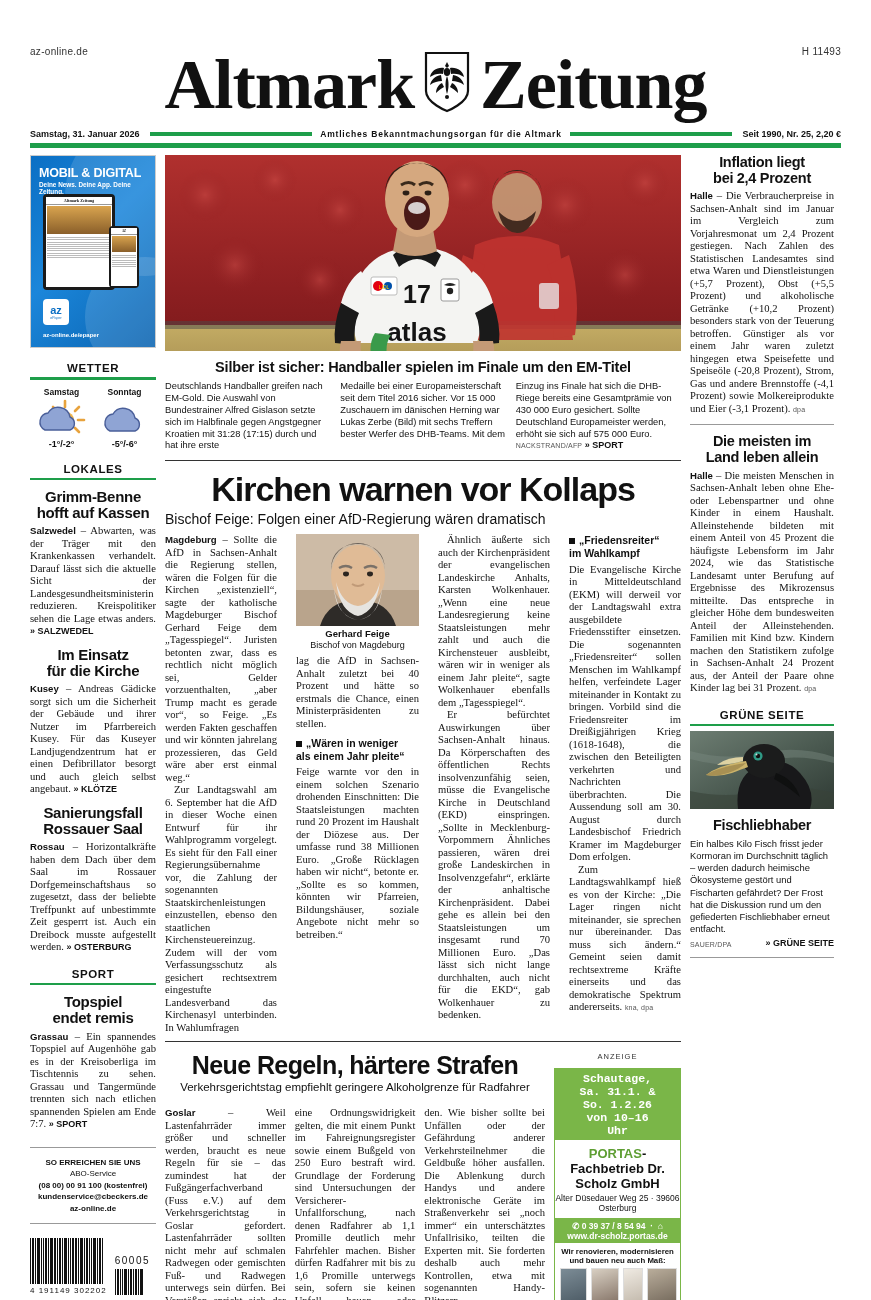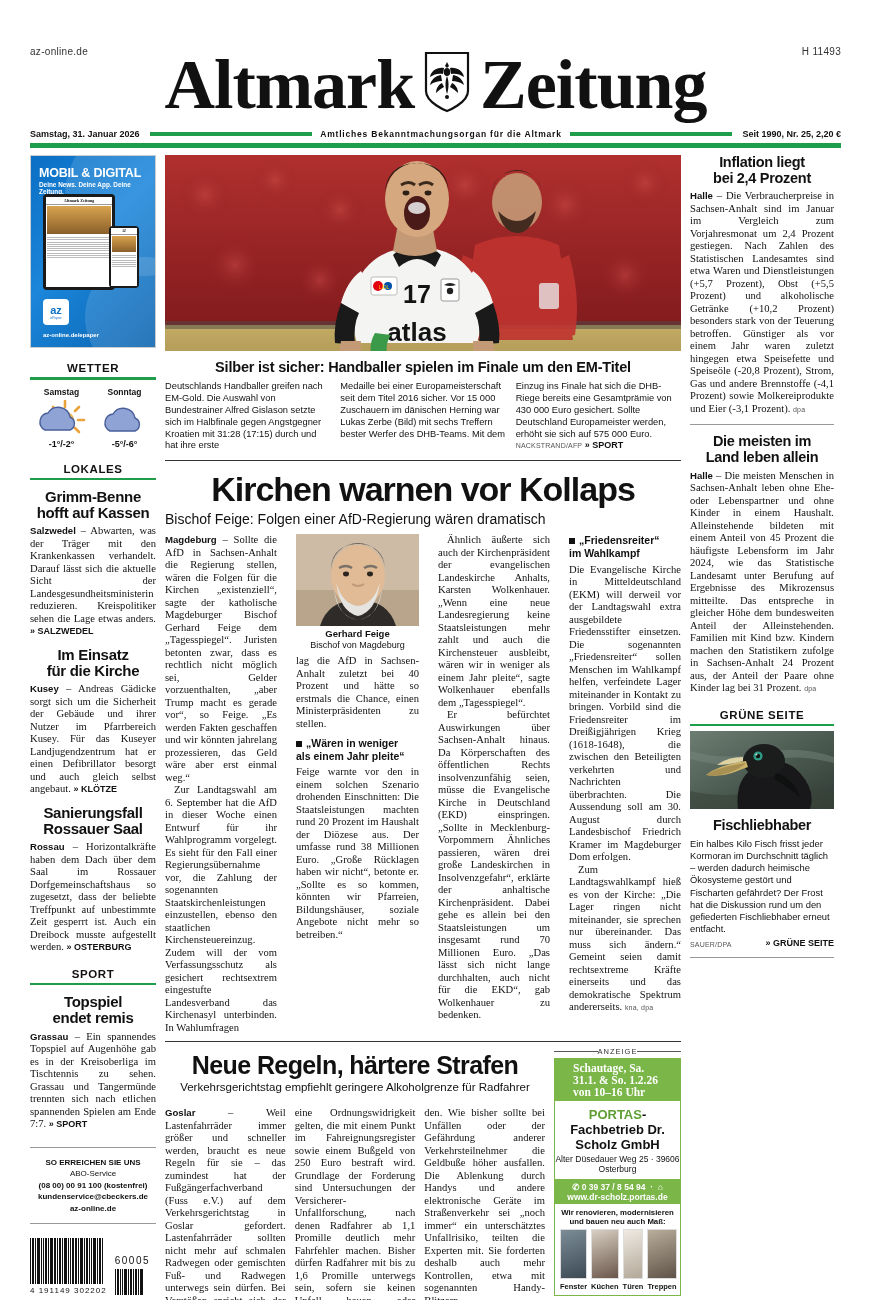--- a/index.html
+++ b/index.html
@@ -128,26 +128,26 @@
 
   
   .bt-hl { font-family:"Liberation Sans",sans-serif; font-weight:bold; font-size:25px;
            text-align:center; letter-spacing:-.6px; margin:4px 0 1px; }
   .bt-sub { font-family:"Liberation Sans",sans-serif; font-size:11.5px; text-align:center;
             margin-bottom:14px; }
   .three { display:flex; gap:9px; }
   .three > .c { width:127px; }
 
   
-  .anzeige { display:flex; align-items:center; font-family:"Liberation Sans",sans-serif;
-             font-size:7.5px; letter-spacing:1px; color:#333; margin-bottom:2px;}
+  .anzeige { display:flex; align-items:center; gap:5px; font-family:"Liberation Sans",sans-serif;
+             font-size:7.5px; letter-spacing:1px; color:#333; margin-bottom:2px;flex-direction:column;}
   .anzeige .r { flex:1; height:1px; background:#555; }
   .ad { width:100%; border:1px solid #7ab648; }
-  .ad-band { background:#7ab648; color:#fff; font-family:Liberation Serif, serif;
-             font-weight:bold; text-align:left; padding:3px 18px; font-size:11.5px; }
+  .ad-band { background:#7ab648; color:#fff; font-family:Liberation Mono, monospace;
+             font-weight:bold; text-align:center; padding:3px 18px; font-size:11.5px; }
   .ad-brand { text-align:center; font-family:"Liberation Sans",sans-serif; font-weight:bold;
               font-size:13px; padding:6px 2px 2px; color:#111; }
   .ad-brand .g { color:#5e9e33; }
   .ad-addr { text-align:center; font-family:"Liberation Sans",sans-serif; font-size:8.5px;
              padding-bottom:5px; }
   .ad-contact { background:#7ab648; color:#fff; font-family:"Liberation Sans",sans-serif;
                 font-weight:bold; font-size:8.5px; text-align:center; padding:2.5px; }
   .ad-claim { text-align:center; font-family:"Liberation Sans",sans-serif; font-weight:bold;
               font-size:7.8px; padding:4px 2px 3px; }
   .ad-tiles { display:flex; gap:4px; padding:0 5px; }

